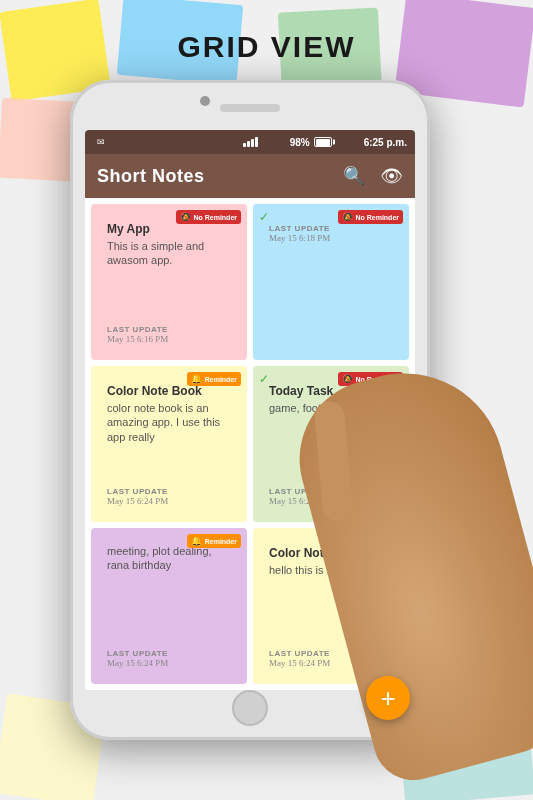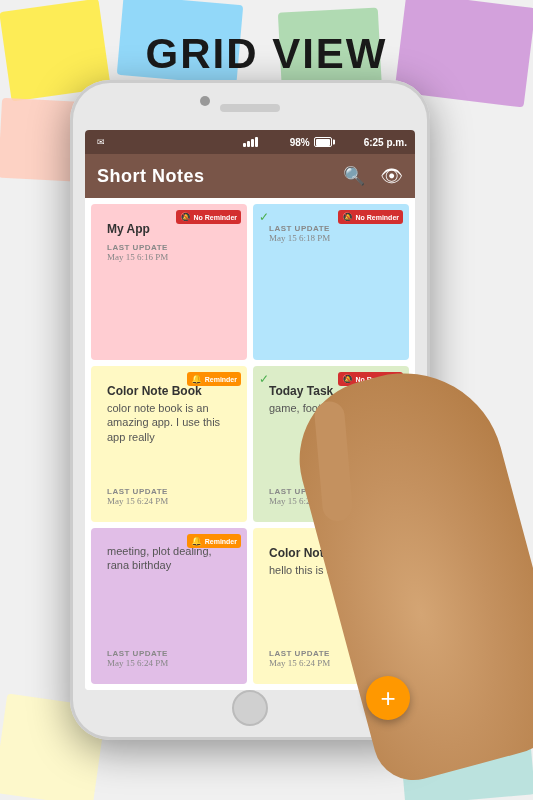--- a/index.html
+++ b/index.html
@@ -23,21 +23,21 @@
       border-radius: 4px;
       opacity: 0.85;
     }
 
     
     .page-title {
       position: absolute;
       top: 30px;
       left: 0; right: 0;
       text-align: center;
-      font-size: 42px;
+      font-size: 30px;
       font-weight: 900;
       letter-spacing: 2px;
       color: #1a1a1a;
       z-index: 2;
     }
 
     
     .phone-container {
       position: absolute;
       top: 80px;
@@ -354,20 +354,21 @@
         <div class="app-bar-icons">
           <span class="icon-btn">🔍</span>
           <span class="icon-btn">👁</span>
         </div>
       </div>
 
       <div class="notes-grid" id="notes-grid">
           <div class="note-card" style="background: rgb(255, 205, 210);">
 
       <div class="note-title">My App</div>
+      <div class="note-body">This is a simple and awasom app.</div>
       <div class="note-footer">
         <div class="note-last-update-label">LAST UPDATE</div>
         <div class="note-last-update-val">May 15 6:16 PM</div>
       </div>
       <div class="reminder-badge no-reminder">
         <span class="bell-icon">🔕</span>No Reminder
       </div>
     </div>
           <div class="note-card" style="background: rgb(179, 229, 252);">
       <span class="note-check">✓</span>

